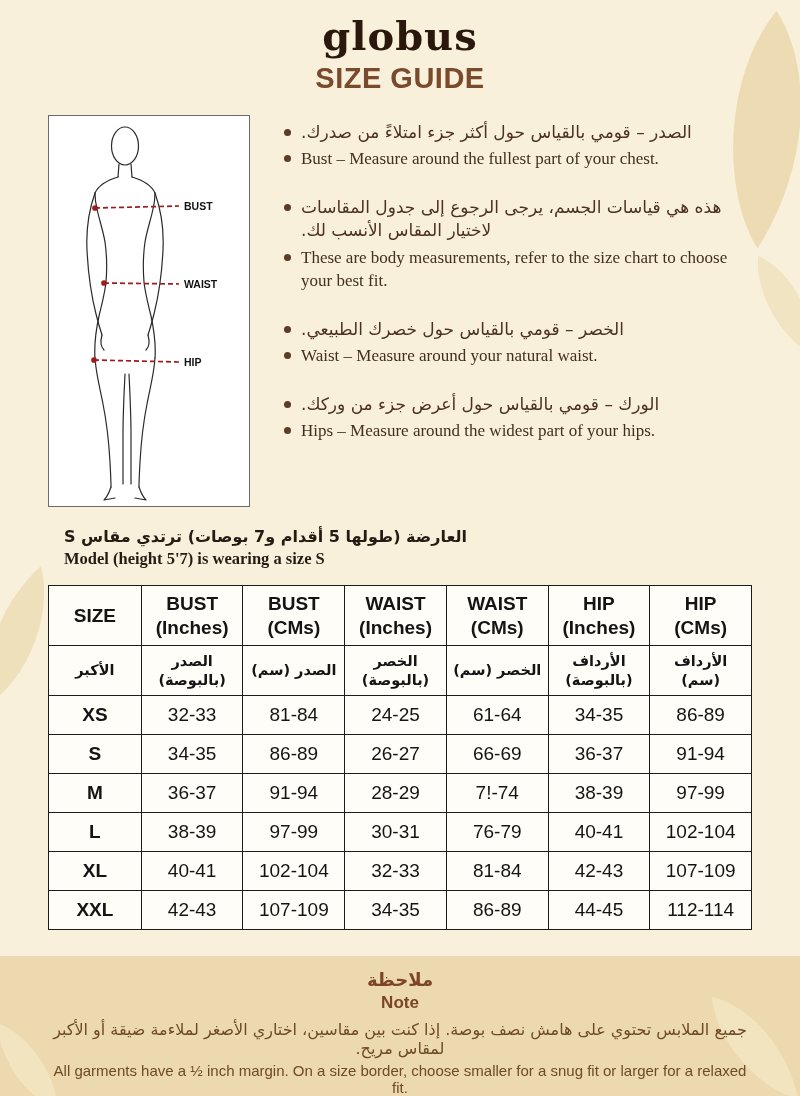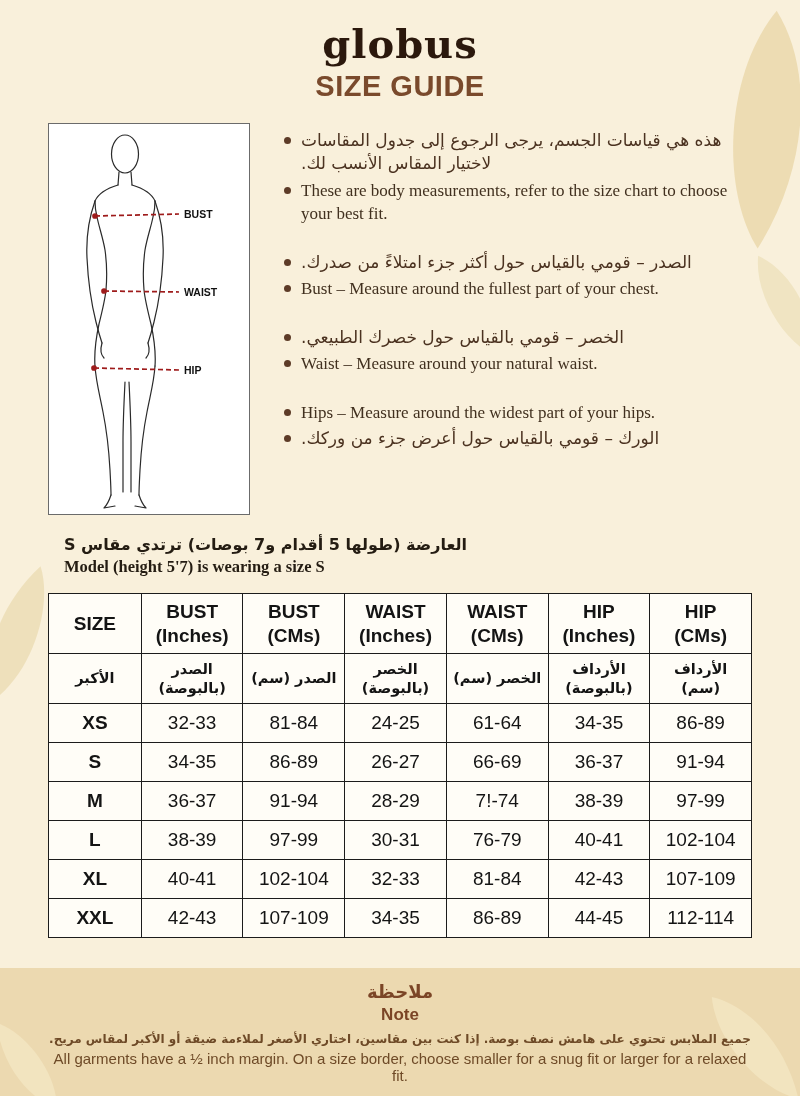--- a/index.html
+++ b/index.html
@@ -6,21 +6,21 @@
   body { margin:0; background:#efe4c8; }
   .page {
     position:relative; width:800px; height:1096px; margin:0 auto;
     background:#f9f0db; overflow:hidden;
     display:flex; flex-direction:column;
     font-family:"Liberation Sans", sans-serif; color:#3c2a1c;
   }
   .leaf { position:absolute; z-index:0; pointer-events:none; }
   .leaf svg { width:100%; height:100%; display:block; }
 
-  header { position:relative; z-index:1; text-align:center; padding-top:24px; }
+  header { position:relative; z-index:1; text-align:center; padding-top:16px; }
   .logo {
     font-family:"DejaVu Serif", serif; font-weight:700;
     font-size:40px; color:#2b180c; letter-spacing:1px; line-height:1;
   }
   .title {
     margin:8px 15px 0; font-size:29px; font-weight:800; color:#7a4a2c;
     letter-spacing:0.5px; line-height:1;
   }
 
   .top { position:relative; z-index:1; display:flex; gap:34px; padding:0 48px; margin-top:22px; }
@@ -57,26 +57,26 @@
     color:#141414;
   }
   .size-table col.c-size { width:13.2%; }
   .size-table tr.h-en th { font-size:19px; font-weight:700; height:60px; white-space:pre-line; line-height:1.25; }
   .size-table tr.h-ar th { font-size:14.5px; font-weight:700; height:50px; white-space:pre-line; line-height:1.3; font-family:"DejaVu Sans", sans-serif; }
   .size-table td { font-size:19px; height:39px; }
   .size-table td.size { font-weight:700; }
 
   footer.note {
     position:relative; z-index:1; margin-top:auto;
-    background:#ecd9b0; padding:13px 48px 12px; text-align:center; overflow:hidden;
+    background:#ecd9b0; padding:13px 48px 0; text-align:center; overflow:hidden;
   }
   .note-inner { position:relative; z-index:1; }
   .note-title-ar { font-family:"DejaVu Sans", sans-serif; font-size:18px; font-weight:700; color:#7b4526; }
   .note-title-en { font-size:17px; font-weight:700; color:#7b4526; margin-top:3px; }
-  .note-body-ar { direction:rtl; font-family:"DejaVu Sans", sans-serif; font-size:12px; color:#6e4a27; margin-top:7px;font-weight:bold; }
+  .note-body-ar { direction:rtl; font-family:"DejaVu Sans", sans-serif; font-size:16px; color:#6e4a27; margin-top:7px; }
   .note-body-en { font-size:15px; color:#6e4a27; margin-top:4px; }
 </style>
 </head>
 <body>
 
 <div class="page">
 
   <div class="leaf" style="top:6px; right:-38px; width:170px; height:250px; transform:rotate(10deg);">
     <svg viewBox="0 0 100 200">
         <path d="M52,2 C88,42 100,118 70,192 C32,150 20,58 52,2 Z" fill="#eddcb3"></path>
@@ -134,55 +134,55 @@
           <text x="135" y="172">WAIST</text>
           <text x="135" y="250">HIP</text>
         </g>
       </svg>
     </div>
 
     <ul class="instructions">
       <li class="group">
         <div class="b">
             <span class="dot"></span>
-          <span class="txt ar" dir="rtl">هذه هي قياسات الجسم، يرجى الرجوع إلى جدول المقاسات لاختيار المقاس الأنسب لك.</span>
-          </div>
-        <div class="b">
-            <span class="dot"></span>
-          <span class="txt en">These are body measurements, refer to the size chart to choose your best fit.</span>
+          <span class="txt ar" dir="rtl">الصدر – قومي بالقياس حول أكثر جزء امتلاءً من صدرك.</span>
+          </div>
+        <div class="b">
+            <span class="dot"></span>
+          <span class="txt en">Bust – Measure around the fullest part of your chest.</span>
           </div>
       </li>
       <li class="group">
         <div class="b">
             <span class="dot"></span>
-          <span class="txt ar" dir="rtl">الصدر – قومي بالقياس حول أكثر جزء امتلاءً من صدرك.</span>
-          </div>
-        <div class="b">
-            <span class="dot"></span>
-          <span class="txt en">Bust – Measure around the fullest part of your chest.</span>
+          <span class="txt ar" dir="rtl">هذه هي قياسات الجسم، يرجى الرجوع إلى جدول المقاسات لاختيار المقاس الأنسب لك.</span>
+          </div>
+        <div class="b">
+            <span class="dot"></span>
+          <span class="txt en">These are body measurements, refer to the size chart to choose your best fit.</span>
           </div>
       </li>
       <li class="group">
         <div class="b">
             <span class="dot"></span>
           <span class="txt ar" dir="rtl">الخصر – قومي بالقياس حول خصرك الطبيعي.</span>
           </div>
         <div class="b">
             <span class="dot"></span>
           <span class="txt en">Waist – Measure around your natural waist.</span>
           </div>
       </li>
       <li class="group">
         <div class="b">
             <span class="dot"></span>
+          <span class="txt ar" dir="rtl">الورك – قومي بالقياس حول أعرض جزء من وركك.</span>
+          </div>
+        <div class="b">
+            <span class="dot"></span>
           <span class="txt en">Hips – Measure around the widest part of your hips.</span>
-          </div>
-        <div class="b">
-            <span class="dot"></span>
-          <span class="txt ar" dir="rtl">الورك – قومي بالقياس حول أعرض جزء من وركك.</span>
           </div>
       </li>
     </ul>
   </section>
 
   <div class="model-note">
     <div class="ar">العارضة (طولها 5 أقدام و7 بوصات) ترتدي مقاس S</div>
     <div class="en">Model (height 5'7) is wearing a size S</div>
   </div>
 

